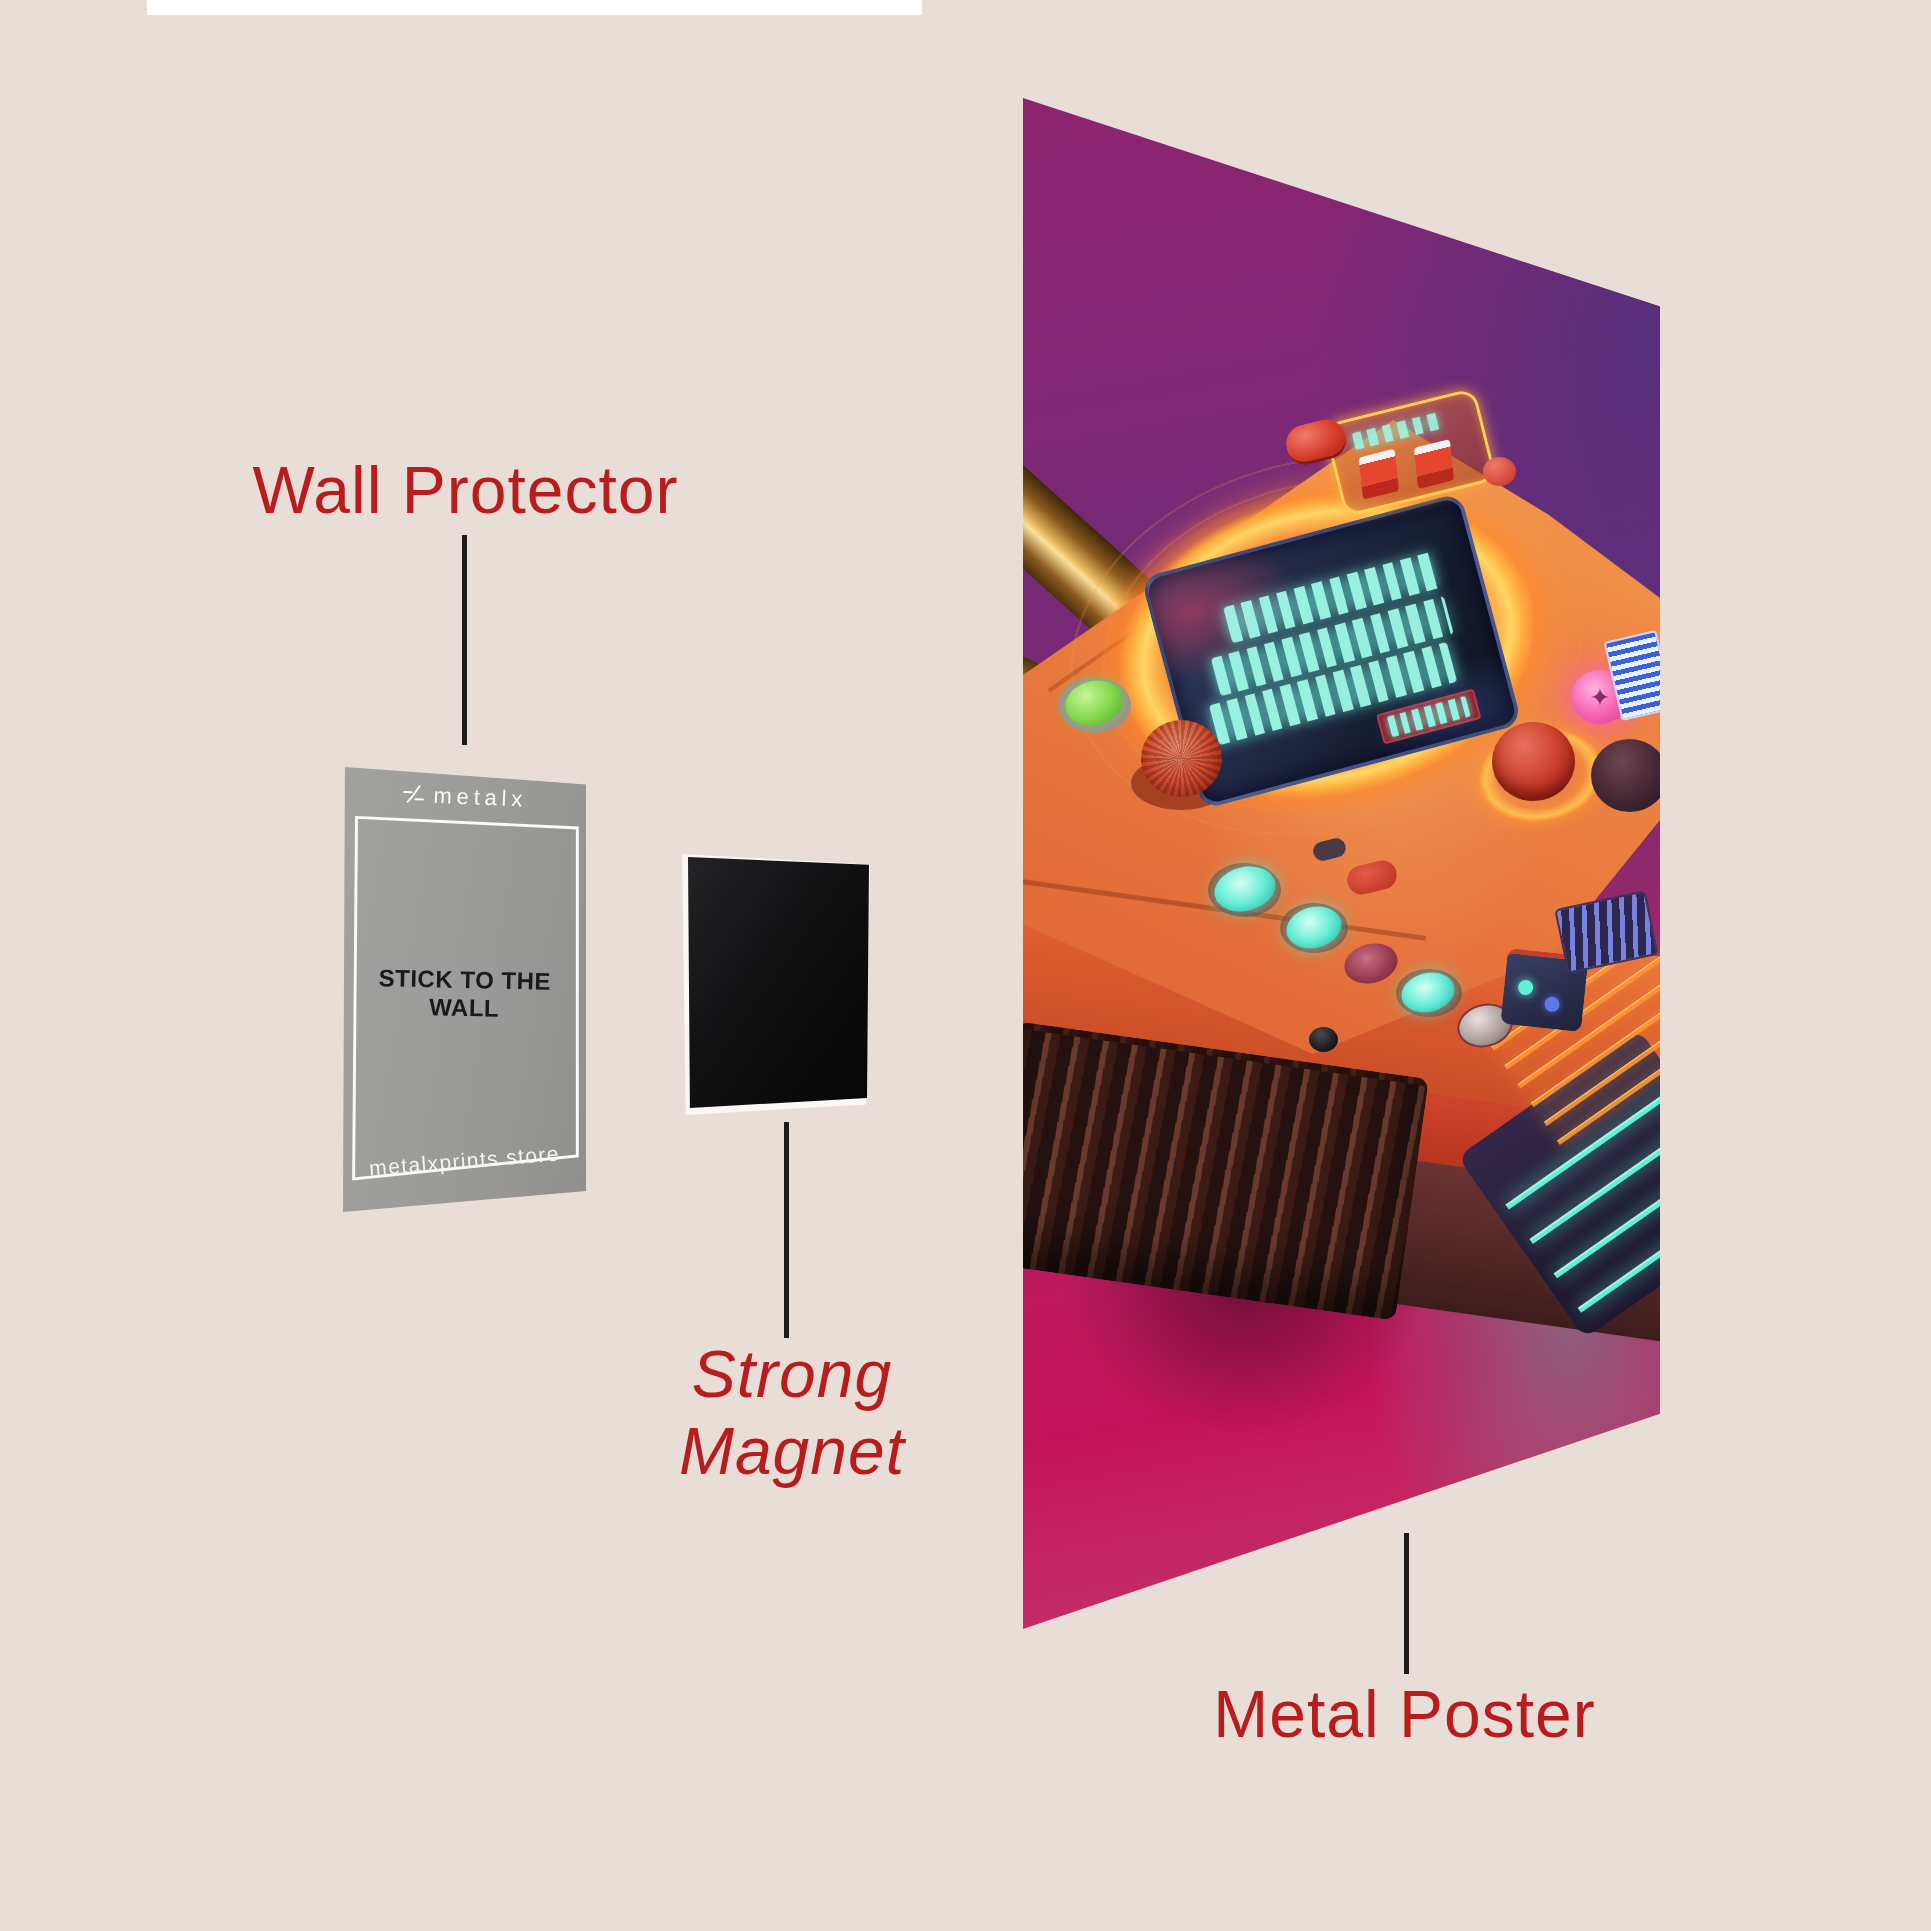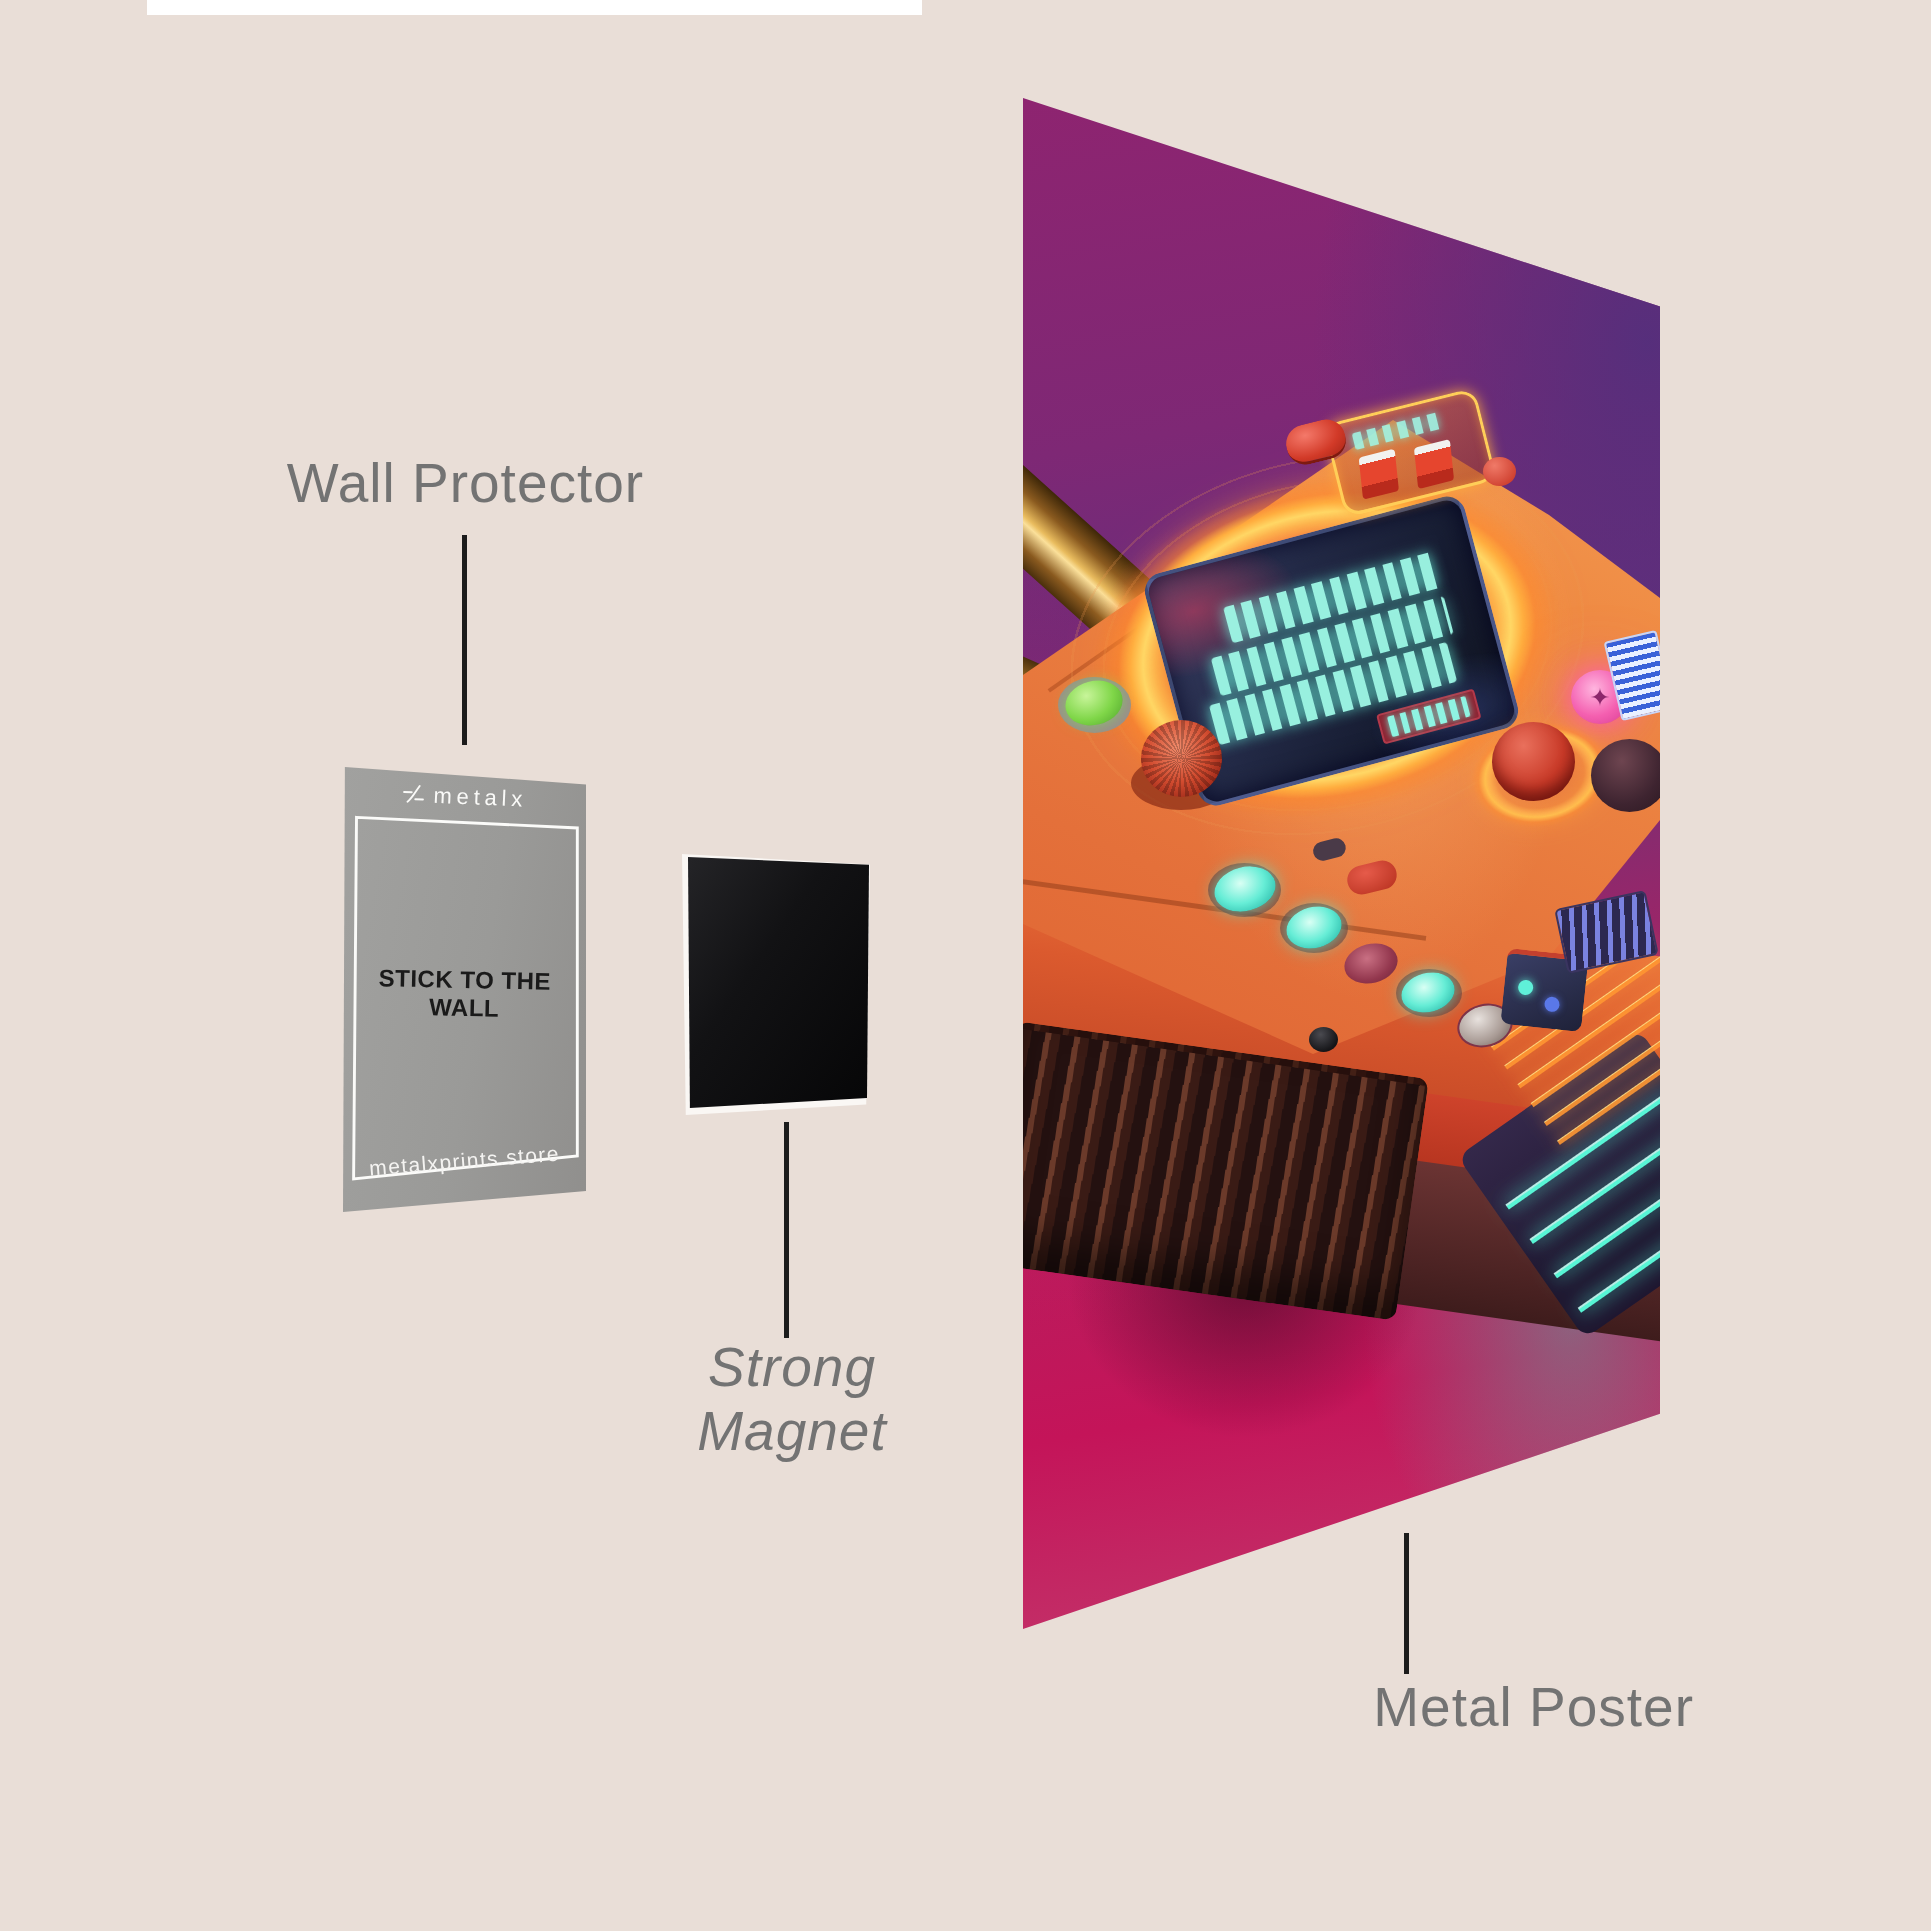--- a/index.html
+++ b/index.html
@@ -4,21 +4,21 @@
 <style>
   html,body{margin:0;padding:0;}
   body{
     width:1931px;height:1931px;position:relative;overflow:hidden;
     background:#E9DED7;
     font-family:"Liberation Sans", sans-serif;
   }
   .abs{position:absolute;}
   
   .big-label{
-    color:#737373;font-size:55px;font-weight:500;letter-spacing:1px;
+    color:#b91c1c;font-size:66px;font-weight:500;letter-spacing:1px;
     text-align:center;line-height:1.16;
   }
   .leader{width:4.8px;background:#1C1C1C;}
   
   .top-strip{left:147px;top:0;width:775px;height:14.5px;background:#FFFFFF;}
   
   .card{left:343px;top:767px;width:243px;height:445px;}
   .card-bg{
     left:0;top:0;width:243px;height:445px;
     clip-path:polygon(1.9px 0px,243px 17.4px,243px 424px,0px 445px);
@@ -266,14 +266,14 @@
     <div class="stripe-panel"></div>
     <div class="barcode-label"></div>
     <div class="side-panel-dark"></div>
     <div class="side-neon-orange"></div>
     <div class="side-neon-teal"></div>
     <div class="screw-knob"></div>
   </div>
 </div>
 
 <div class="abs leader" style="left:1404px;top:1533px;height:141px;"></div>
-<div class="abs big-label" style="left:1115px;top:1676px;width:579px;text-align:right;">Metal Poster</div>
+<div class="abs big-label" style="left:1115px;top:1676px;width:579px;">Metal Poster</div>
 
 
 </body></html>

